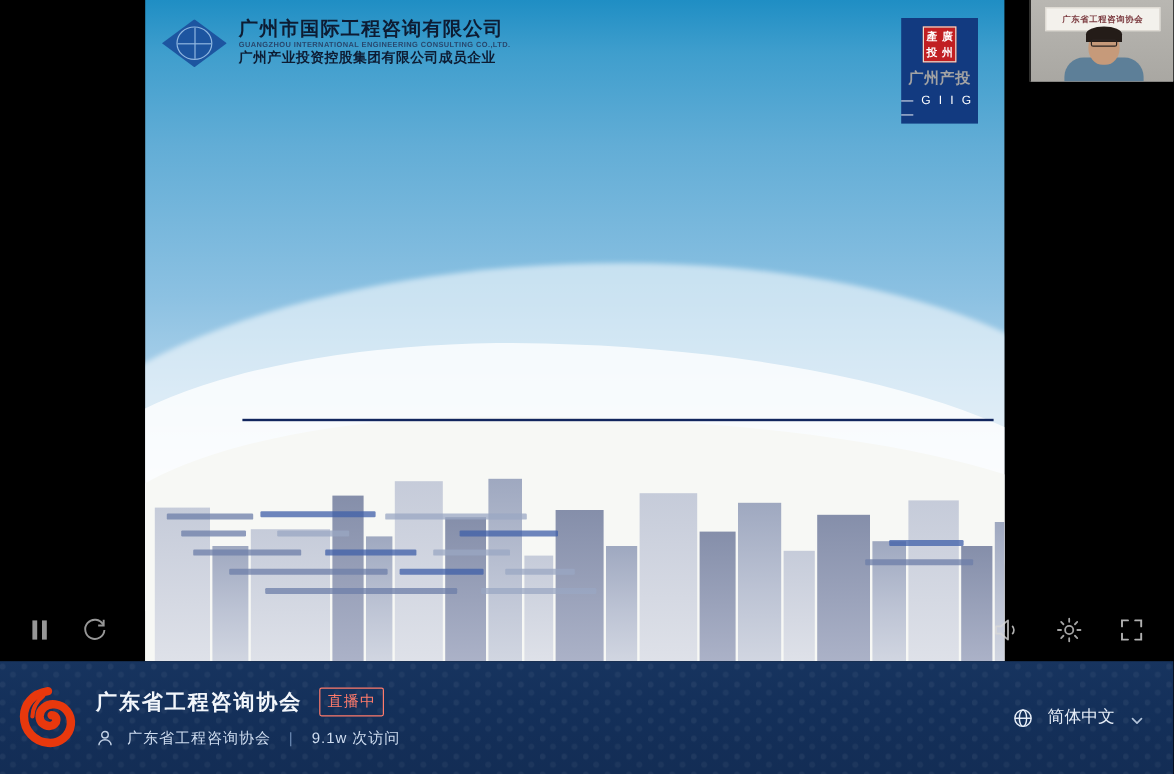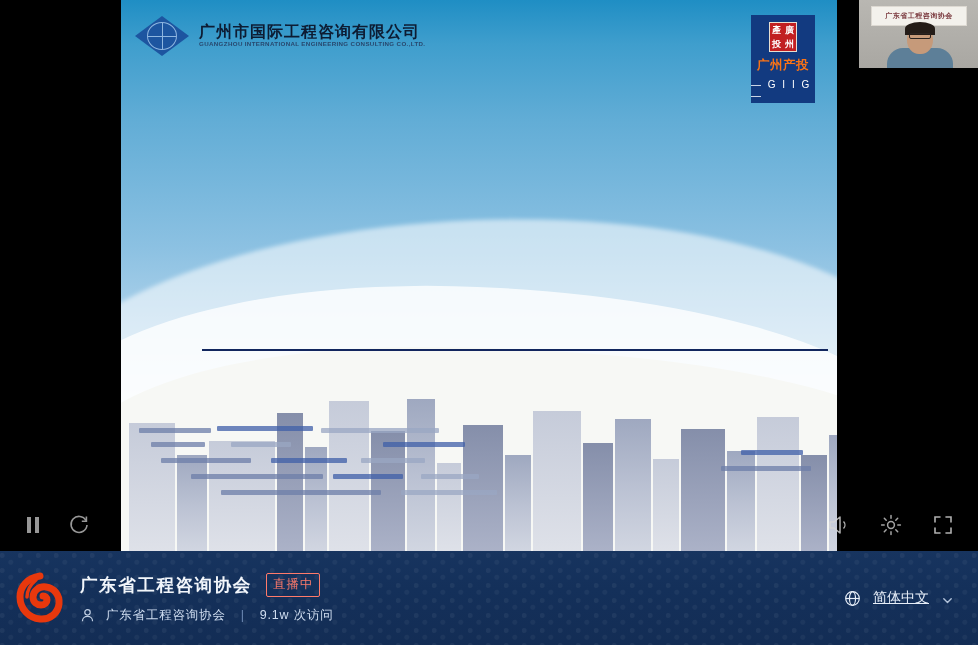--- a/index.html
+++ b/index.html
@@ -88,21 +88,21 @@
     display:flex; flex-direction:column; align-items:center;
     padding-top:7px; gap:5px;
   }
   .giig-seal {
     width:28px; height:30px; background:#c11f22;
     display:grid; grid-template-columns:1fr 1fr; grid-template-rows:1fr 1fr;
     align-items:center; justify-items:center;
     color:#fff; font-size:9px; font-weight:bold; line-height:1;
     border:1.5px solid #e6dfd2;
   }
-  .giig-cn { color:#f97316; font-size:12.5px; font-weight:bold; letter-spacing:.5px; }
+  .giig-cn { color:#a3a3a3; font-size:12.5px; font-weight:bold; letter-spacing:.5px; }
   .giig-en { color:#fff; font-size:10px; letter-spacing:2px; }
 
   
   .slide-title {
     position:absolute; left:0; top:168px; width:100%;
     text-align:center;
     font-size:42px; font-weight:bold; color:#fe0000;
     letter-spacing:0px;
     text-shadow:1px 1px 0 rgba(120,0,0,.35);
   }
@@ -174,21 +174,21 @@
   .org-row2 {
     display:flex; align-items:center; gap:11px; margin-top:10px;
     color:#cfddf0; font-size:12.5px; letter-spacing:.8px;
   }
   .org-row2 .sep { color:#6d8ab4; margin:0 4px; }
   .person-ico { width:15px; height:15px; flex:none; opacity:.92; }
 
   .lang {
     margin-left:auto; margin-right:24px;
     display:flex; align-items:flex-end; gap:12px;
-    color:#e7eef8; font-size:14px; cursor:pointer;text-decoration:underline;
+    color:#e7eef8; font-size:14px; cursor:pointer;
   }
   .globe-ico { width:17px; height:17px; flex:none; }
   .chev { width:13px; height:13px; flex:none; opacity:.85; }
 
   
   .pip {
     position:absolute; right:0; top:0; width:120px; height:68px;
     background:#c9c7c2; overflow:hidden; border-left:1px solid #000;
   }
   .pip .wall { position:absolute; inset:0; background:linear-gradient(180deg,#b9b7b2,#a9a7a2); }
@@ -269,20 +269,21 @@
 
       <div class="slide-head">
         <div class="brand">
           <div class="brand-mark">
             <div class="dia"></div>
               <div class="globe"></div>
           </div>
           <div class="brand-text">
             <div class="brand-cn1">广州市国际工程咨询有限公司</div>
             <div class="brand-en">GUANGZHOU INTERNATIONAL ENGINEERING CONSULTING CO.,LTD.</div>
+            <div class="brand-cn2">广州产业投资控股集团有限公司成员企业</div>
           </div>
         </div>
 
         <div class="giig">
           <div class="giig-seal">
             <span>產</span>
             <span>廣</span>
             <span>投</span>
             <span>州</span>
           </div>

